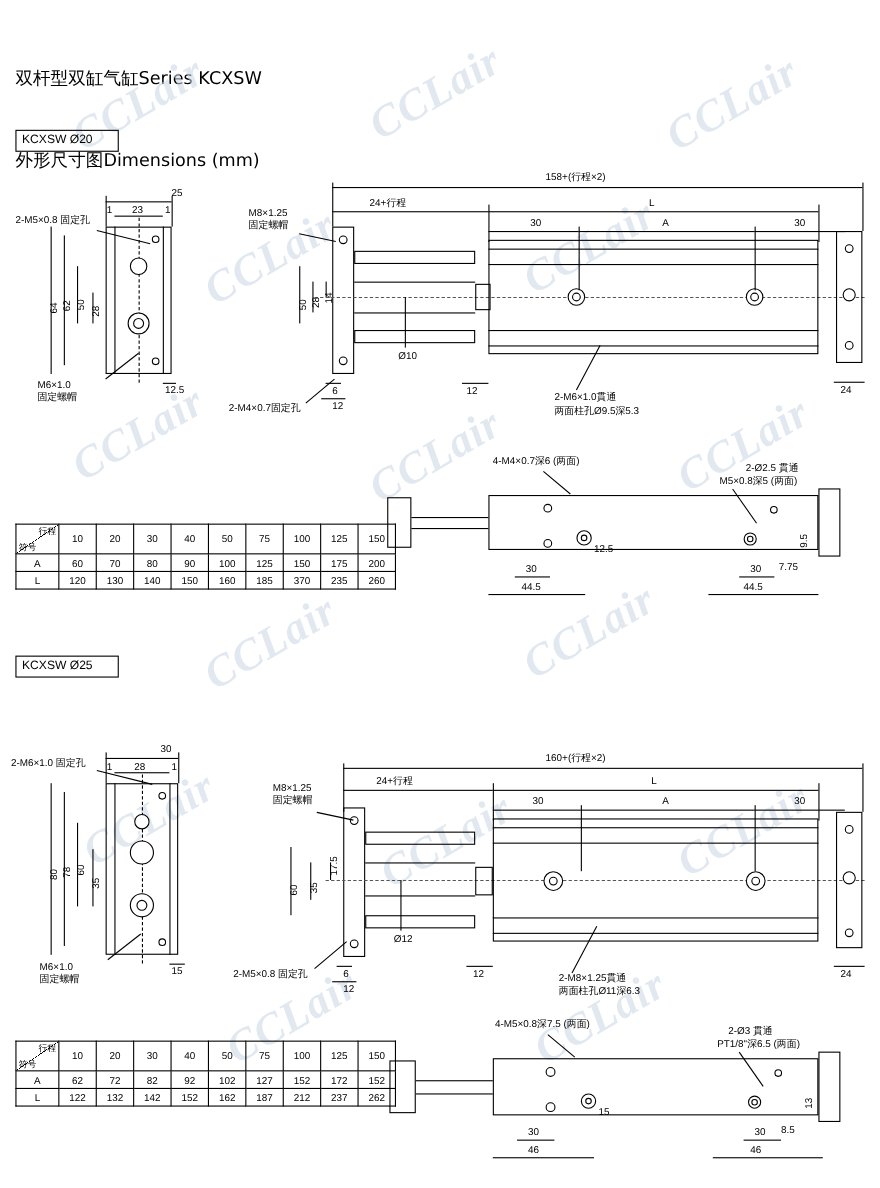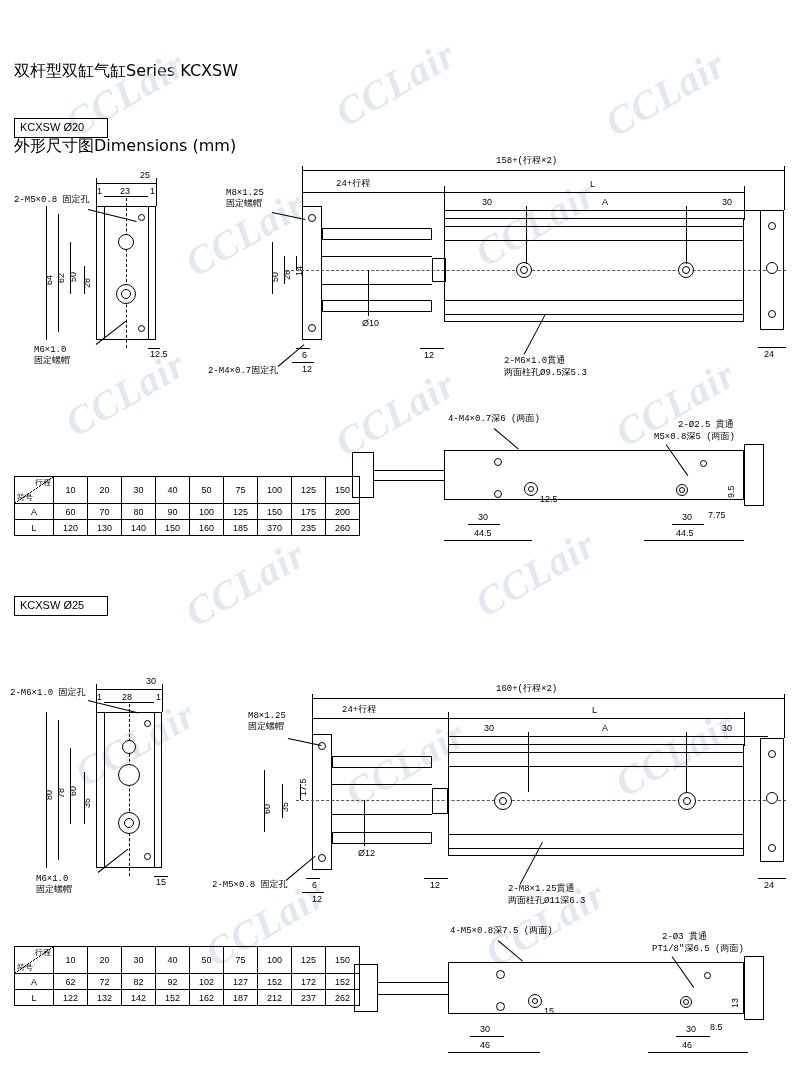--- a/index.html
+++ b/index.html
@@ -16,21 +16,21 @@
       color:#c9d6e4;opacity:.55;transform:rotate(-30deg);transform-origin:50% 50%;
       letter-spacing:1px;pointer-events:none;user-select:none;}
   
   .h{position:absolute;height:0;border-top:1px solid #000;}
   .v{position:absolute;width:0;border-left:1px solid #000;}
   .vd{position:absolute;width:0;border-left:1px dashed #000;}
   .hc{position:absolute;height:0;border-top:1px dashed #555;}
   .box{position:absolute;border:1px solid #000;box-sizing:border-box;}
   .circ{position:absolute;border:1px solid #000;border-radius:50%;box-sizing:border-box;background:#fff;}
   .lbl{position:absolute;font-size:9px;line-height:11px;white-space:pre;font-family:"Liberation Sans",sans-serif;}
-  .lblcn{position:absolute;font-size:9px;line-height:11px;white-space:pre;font-family:Liberation Mono, monospace;}
+  .lblcn{position:absolute;font-size:9px;line-height:11px;white-space:pre;font-family:Liberation Sans, sans-serif;}
   .lblv{position:absolute;font-size:9px;white-space:nowrap;transform-origin:0 0;transform:rotate(-90deg);}
   .sect{position:absolute;font-size:11px;}
   .sectbox{position:absolute;border:1px solid #000;box-sizing:border-box;}
   
   table.dim{position:absolute;border-collapse:collapse;font-size:9px;}
   table.dim td{border:1px solid #000;text-align:center;padding:1px 0;height:13px;}
   table.dim td.hdr{width:38px;position:relative;padding:0;}
   table.dim td.val{width:33px;margin-top:32px;}
   .diag-cell{position:relative;width:38px;height:26px;}
   .diag-cell .slash{position:absolute;left:0;top:0;width:100%;height:100%;
@@ -73,21 +73,21 @@
   <div class="vd" style="left:126px;top:198px;height:150px;"></div>
   <div class="circ" style="left:118px;top:234px;width:16px;height:16px;"></div>
   <div class="circ" style="left:116px;top:284px;width:20px;height:20px;"></div>
   <div class="circ" style="left:121px;top:289px;width:10px;height:10px;"></div>
   <div class="circ" style="left:138px;top:214px;width:7px;height:7px;"></div>
   <div class="circ" style="left:138px;top:325px;width:7px;height:7px;"></div>
 
   <div class="h" style="left:96px;top:183px;width:60px;"></div>
   <div class="v" style="left:96px;top:178px;height:28px;"></div>
   <div class="v" style="left:156px;top:178px;height:28px;"></div>
-  <div class="lbl" style="left:140px;top:170px;">25</div>
+  <div class="lbl" style="left:156px;top:170px;">25</div>
   <div class="h" style="left:104px;top:196px;width:44px;"></div>
   <div class="lbl" style="left:97px;top:186px;">1</div>
   <div class="lbl" style="left:120px;top:186px;">23</div>
   <div class="lbl" style="left:150px;top:186px;">1</div>
 
   <div class="v" style="left:46px;top:206px;height:134px;"></div>
   <div class="lblv" style="left:44px;top:285px;">64</div>
   <div class="v" style="left:58px;top:214px;height:118px;"></div>
   <div class="lblv" style="left:56px;top:283px;">62</div>
   <div class="v" style="left:70px;top:242px;height:52px;"></div>

